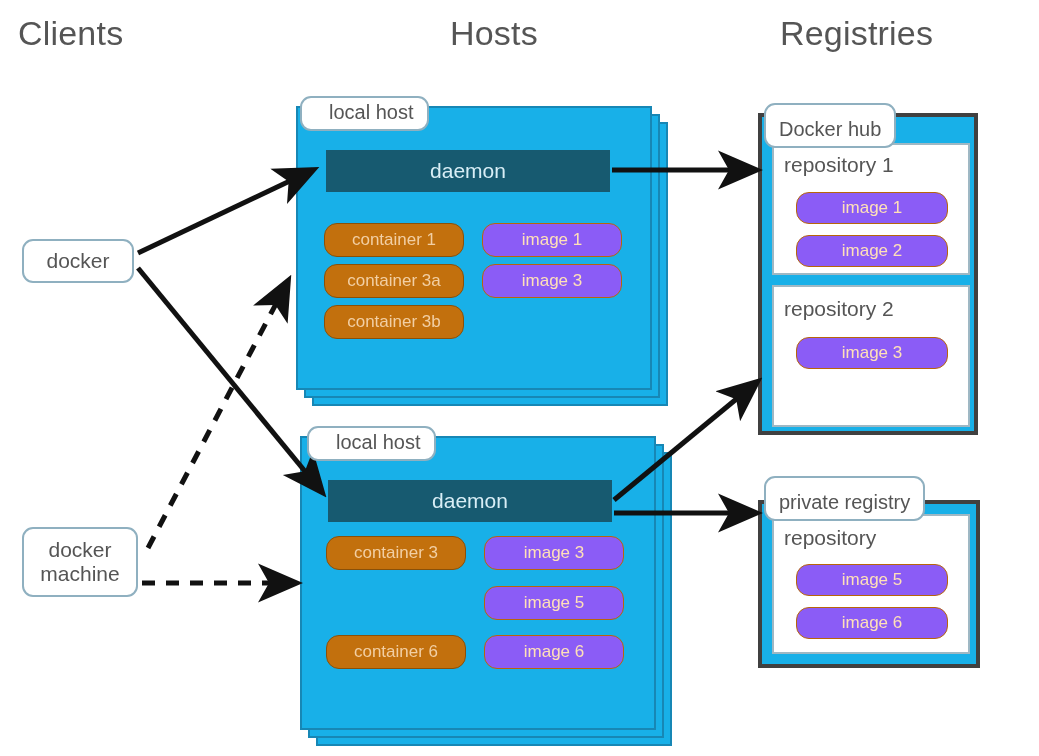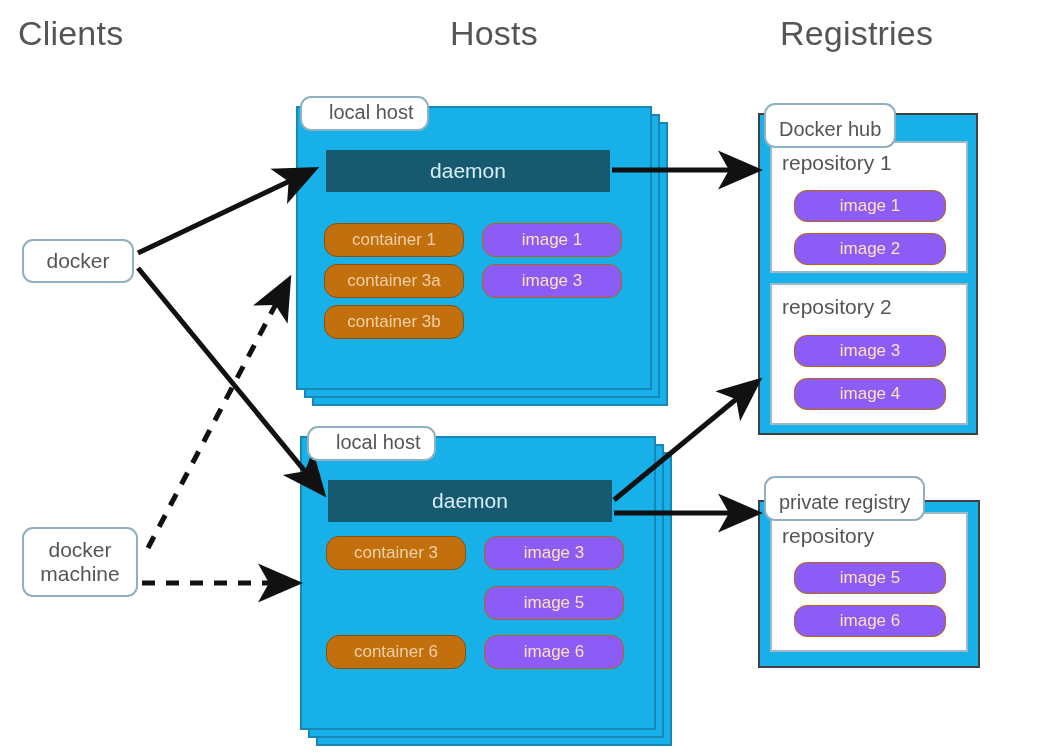--- a/index.html
+++ b/index.html
@@ -110,21 +110,21 @@
   .pill.image {
     background: #8b5cf6;
     border: 1.5px solid #b8650a;
     color: #ffe0b8;
   }
 
   
   .registry-box {
     position: absolute;
     background: #18b0e8;
-    border: 2px solid #404040;
+    border: 4px solid #404040;
     box-sizing: border-box;
   }
   .registry-label {
     position: absolute;
     background: #ffffff;
     border: 2px solid #8fb0c0;
     border-radius: 11px;
     font-size: 20px;
     color: #555555;
     padding: 13px 13px 5px 13px;
@@ -212,21 +212,20 @@
 
   <div class="registry-box" style="left:758px; top:113px; width:220px; height:322px;">
     <div class="repo-box" style="left:10px; top:26px; width:198px; height:132px;"></div>
     <div class="repo-title" style="left:22px; top:36px;">repository 1</div>
     <div class="pill image" style="left:34px; top:75px; width:152px; height:32px;">image 1</div>
     <div class="pill image" style="left:34px; top:118px; width:152px; height:32px;">image 2</div>
 
     <div class="repo-box" style="left:10px; top:168px; width:198px; height:142px;"></div>
     <div class="repo-title" style="left:22px; top:180px;">repository 2</div>
     <div class="pill image" style="left:34px; top:220px; width:152px; height:32px;">image 3</div>
-    <div class="pill image" style="left:34px; top:263px; width:152px; height:32px;">image 4</div>
   </div>
   <div class="registry-label" style="left:764px; top:103px;">Docker hub</div>
 
   <div class="registry-box" style="left:758px; top:500px; width:222px; height:168px;">
     <div class="repo-box" style="left:10px; top:10px; width:198px; height:140px;"></div>
     <div class="repo-title" style="left:22px; top:22px;">repository</div>
     <div class="pill image" style="left:34px; top:60px; width:152px; height:32px;">image 5</div>
     <div class="pill image" style="left:34px; top:103px; width:152px; height:32px;">image 6</div>
   </div>
   <div class="registry-label" style="left:764px; top:476px;">private registry</div>

